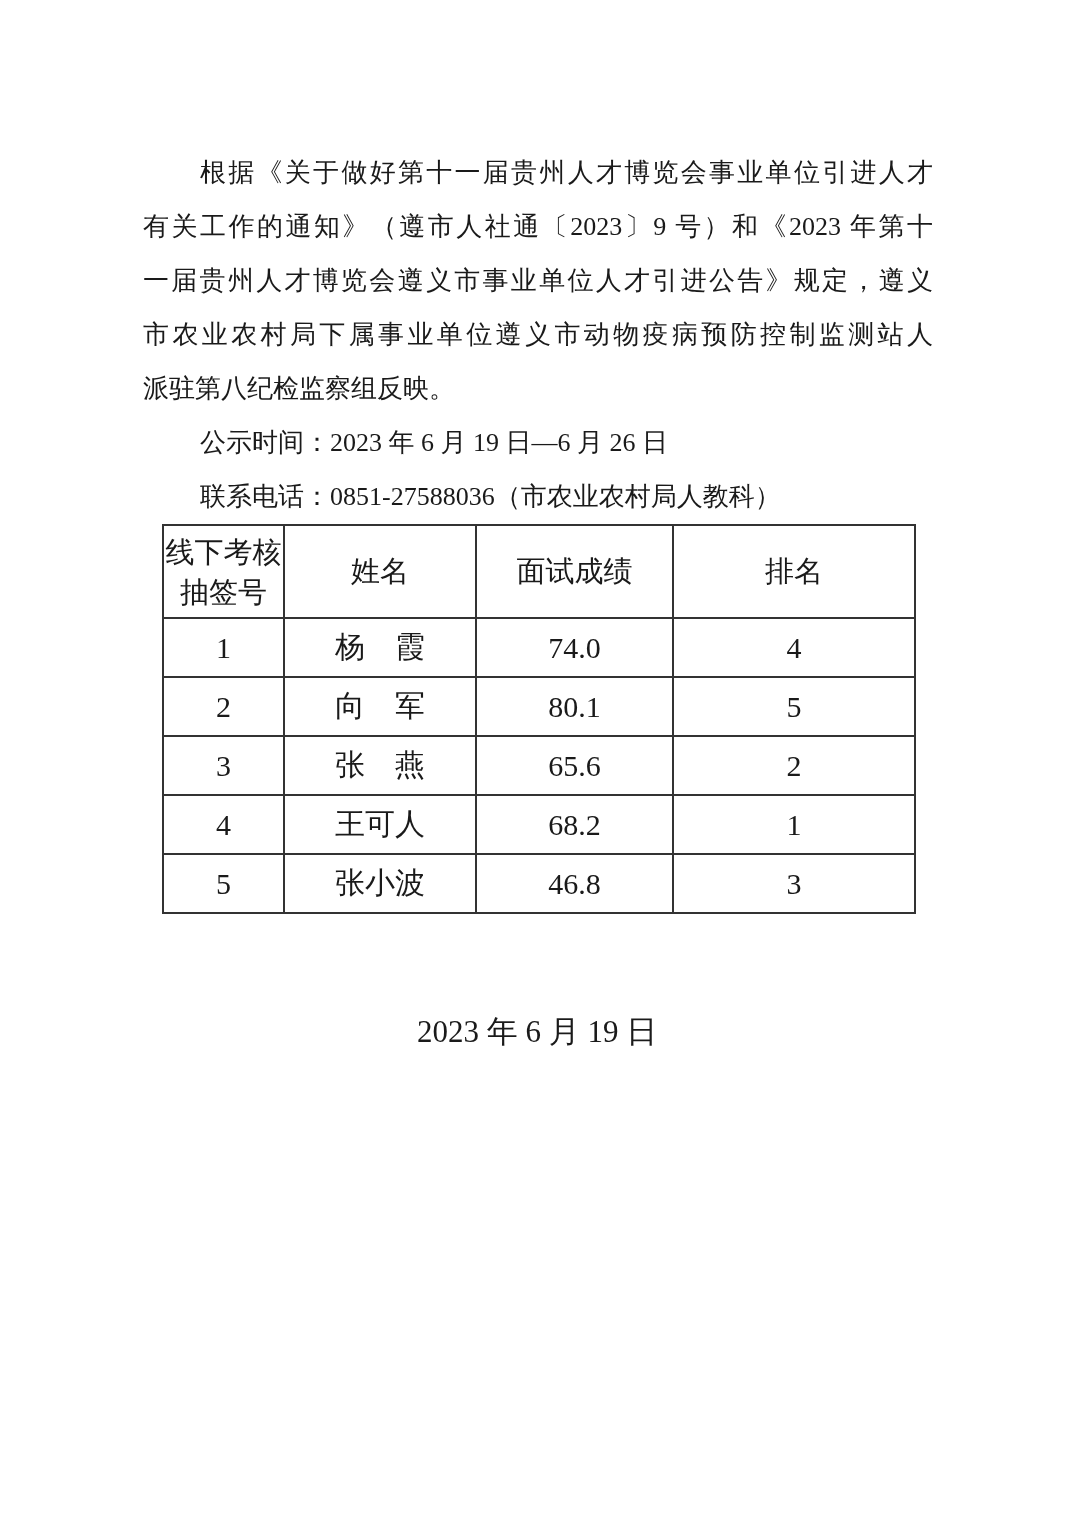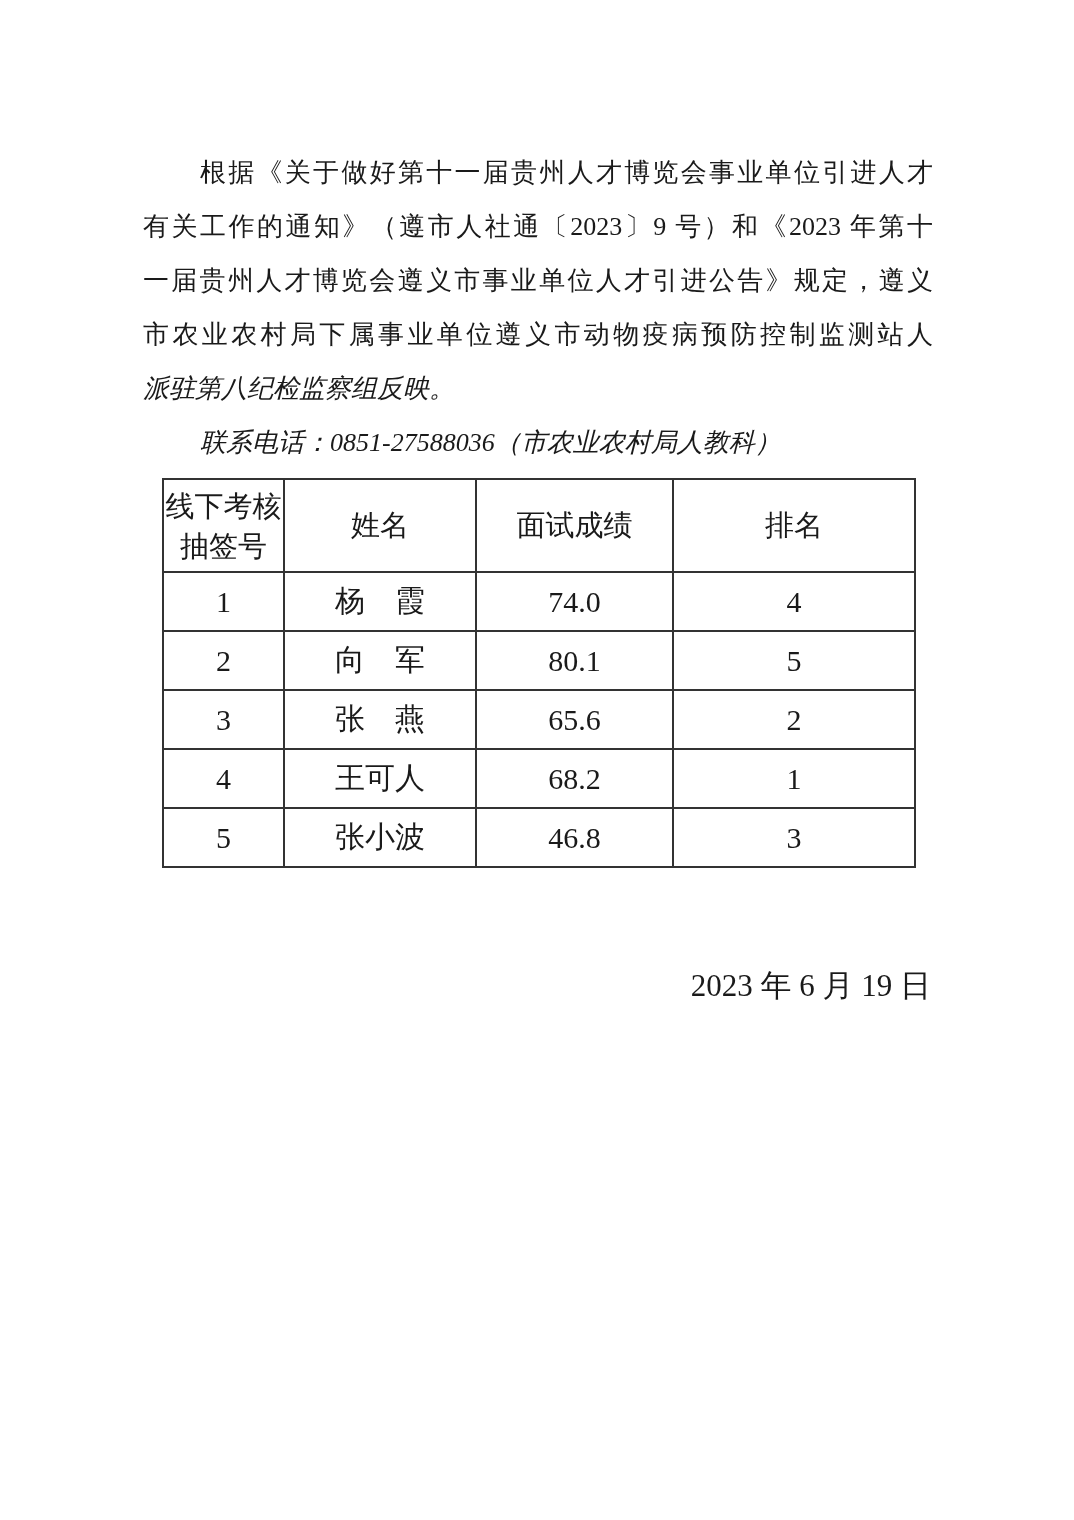--- a/index.html
+++ b/index.html
@@ -29,32 +29,31 @@
     text-align: justify;
     text-align-last: justify;
     text-justify: inter-character;
   }
   .body-line.indent-first {
     text-indent: 57px;
   }
   .body-line.plain {
     text-align: right;
     text-align-last: left;
-    font-style: italic;
   }
   .body-line.phone-continuation {
     padding-left: 200px;
     box-sizing: border-box;
   }
   table.score-table {
     border-collapse: collapse;
     table-layout: fixed;
     width: 752px;
     margin-left: 19px;
-    margin-top: 8px;
+    margin-top: 0;
   }
   table.score-table col.c1 { width: 121px; }
   table.score-table col.c2 { width: 192px; }
   table.score-table col.c3 { width: 197px; }
   table.score-table col.c4 { width: 242px; }
   table.score-table td {
     border: 2px solid #333333;
     text-align: center;
     vertical-align: middle;
     padding: 0;
@@ -67,37 +66,38 @@
     line-height: 40px;
   }
   tr.data-row td {
     height: 57px;
     font-size: 30px;
   }
   .date-line {
     margin-top: 91px;
     font-size: 31px;
     line-height: 54px;
-    text-align: right;
+    text-align: center;
     padding-right: 2px;
   }
 </style>
 </head>
 <body>
 
 <div class="doc">
 
   <div>
     <div class="body-line indent-first">根据《关于做好第十一届贵州人才博览会事业单位引进人才</div>
     <div class="body-line">有关工作的通知》（遵市人社通〔2023〕9 号）和《2023 年第十</div>
     <div class="body-line">一届贵州人才博览会遵义市事业单位人才引进公告》规定，遵义</div>
     <div class="body-line">市农业农村局下属事业单位遵义市动物疫病预防控制监测站人</div>
     <div class="body-line plain">派驻第八纪检监察组反映。</div>
   </div>
 
+  <div class="body-line plain indent-first">公示时间：2023 年 6 月 19 日—6 月 26 日</div>
   <div class="body-line plain indent-first">联系电话：0851-27588036（市农业农村局人教科）</div>
 
   <table class="score-table">
     <colgroup>
       <col class="c1">
         <col class="c2">
         <col class="c3">
         <col class="c4">
     </colgroup>
     <tbody>

